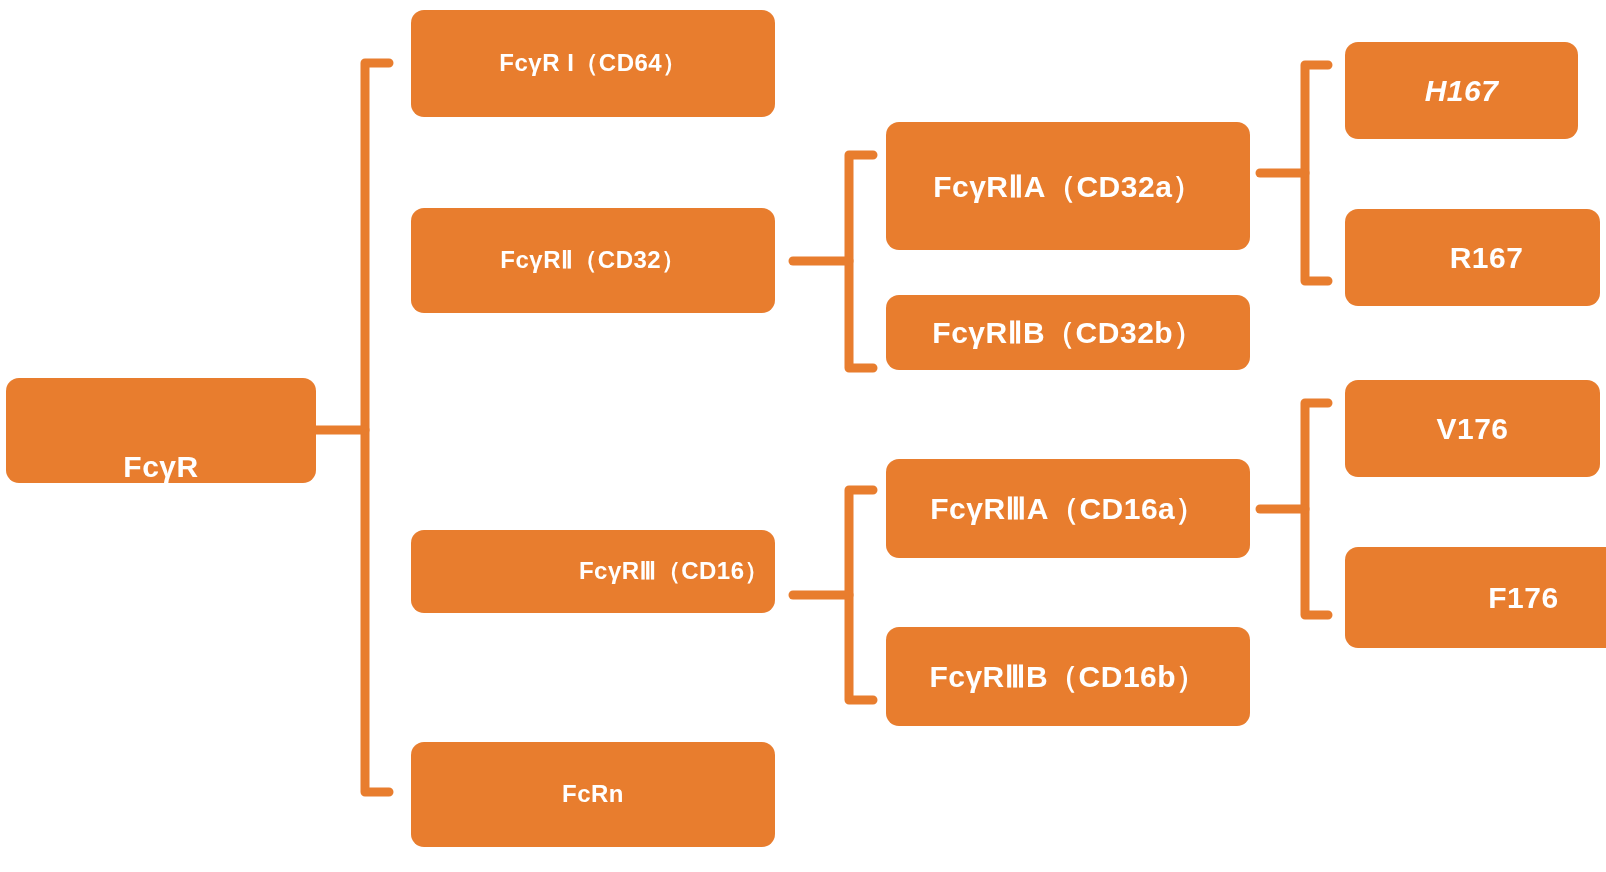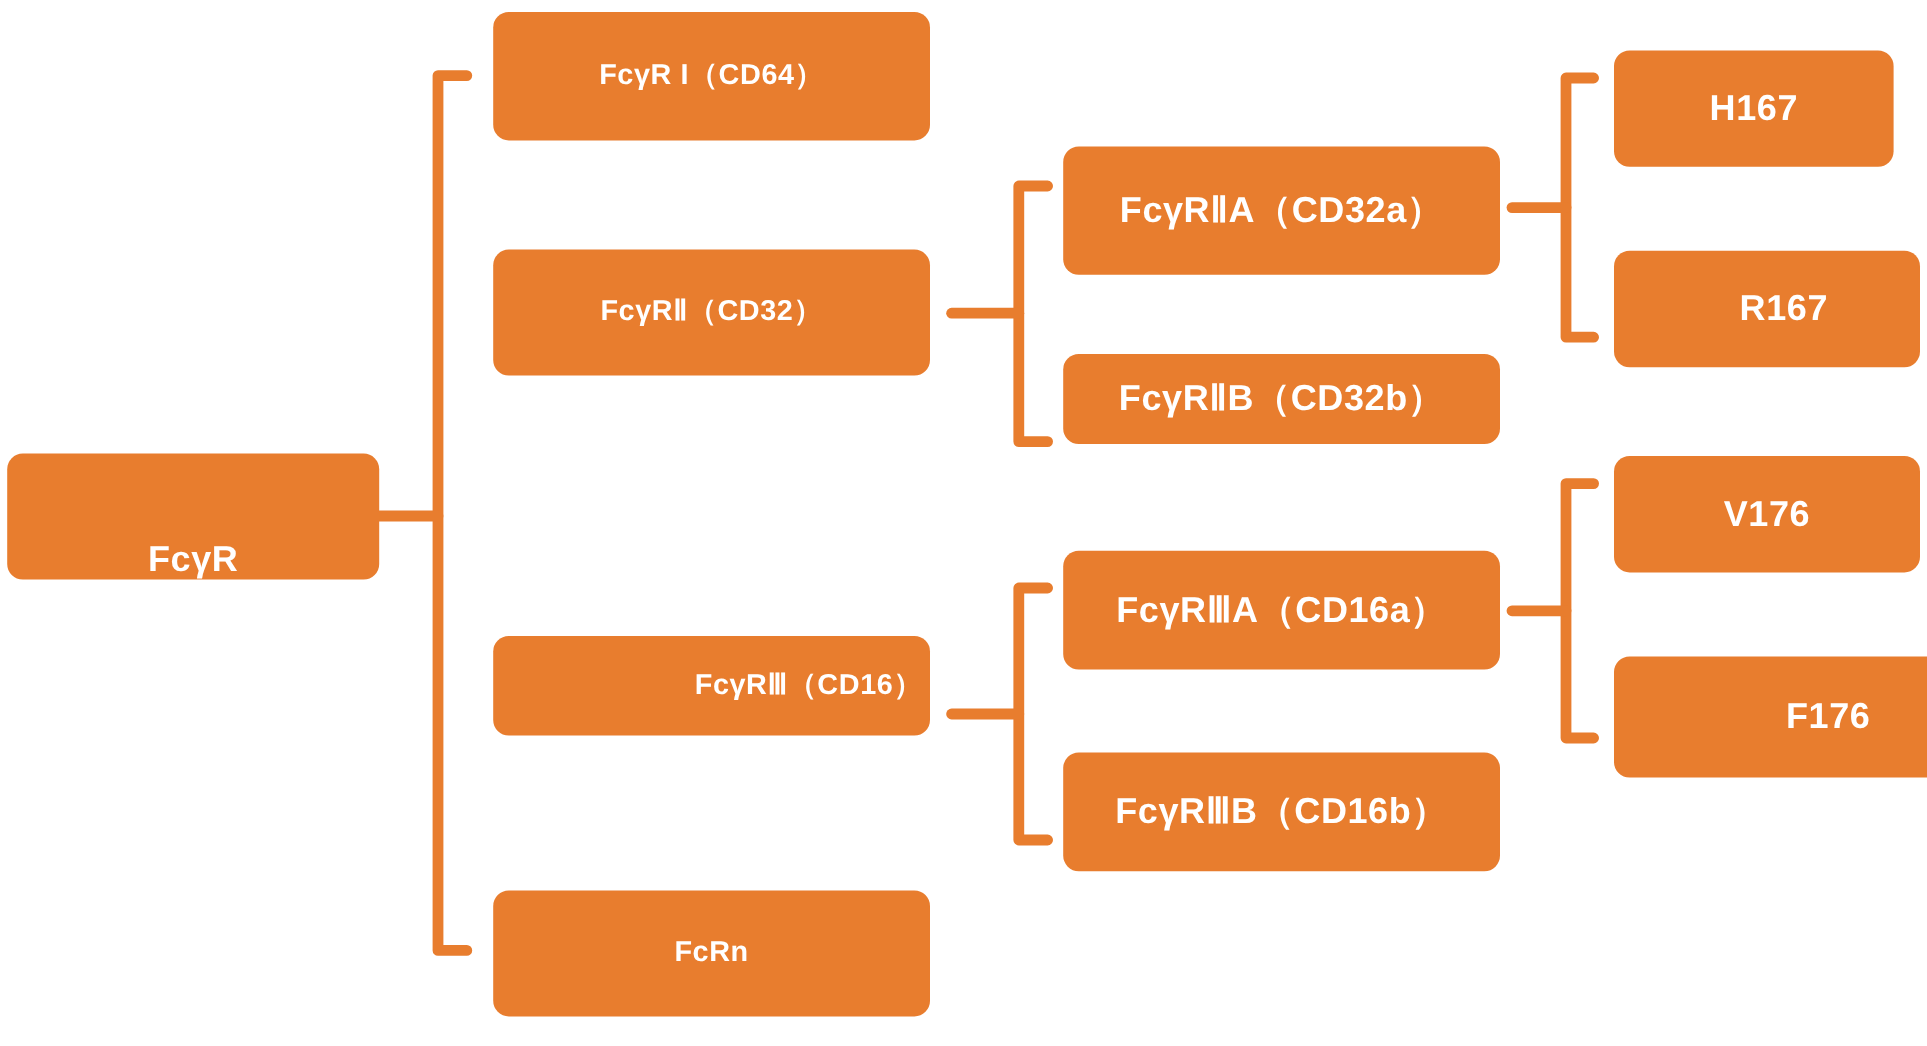--- a/index.html
+++ b/index.html
@@ -99,37 +99,37 @@
   </div>
 
   <div class="node lvl2" style="left:411px; top:530px; width:364px; height:83px;justify-content:flex-end;">
     <span class="node-label">FcγRⅢ（CD16）</span>
   </div>
 
   <div class="node lvl2" style="left:411px; top:742px; width:364px; height:105px;">
     <span class="node-label">FcRn</span>
   </div>
 
-  <div class="node lvl3" style="left:886px; top:122px; width:364px; height:107px;">
+  <div class="node lvl3" style="left:886px; top:122px; width:364px; height:128px;">
     <span class="node-label">FcγRⅡA（CD32a）</span>
   </div>
 
   <div class="node lvl3" style="left:886px; top:295px; width:364px; height:75px;">
     <span class="node-label">FcγRⅡB（CD32b）</span>
   </div>
 
   <div class="node lvl3" style="left:886px; top:459px; width:364px; height:99px;">
     <span class="node-label">FcγRⅢA（CD16a）</span>
   </div>
 
   <div class="node lvl3" style="left:886px; top:627px; width:364px; height:99px;">
     <span class="node-label">FcγRⅢB（CD16b）</span>
   </div>
 
-  <div class="node lvl4" style="left:1345px; top:42px; width:233px; height:97px;">
+  <div class="node lvl4" style="left:1345px; top:42px; width:233px; height:97px;font-style:italic;">
     <span class="node-label">H167</span>
   </div>
 
   <div class="node lvl4" style="left:1345px; top:209px; width:255px; height:97px;padding-left:28px;">
     <span class="node-label">R167</span>
   </div>
 
   <div class="node lvl4" style="left:1345px; top:380px; width:255px; height:97px;">
     <span class="node-label">V176</span>
   </div>

